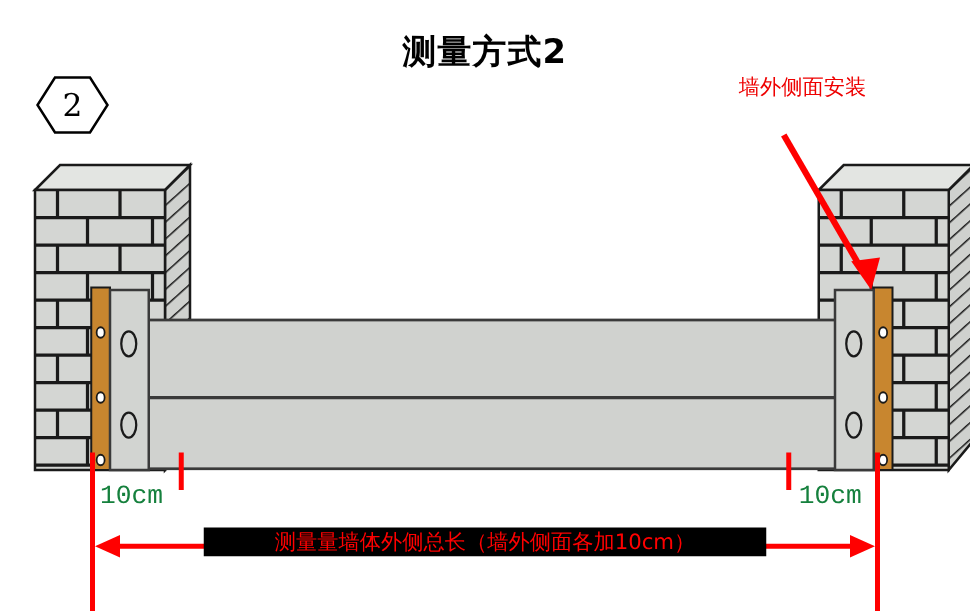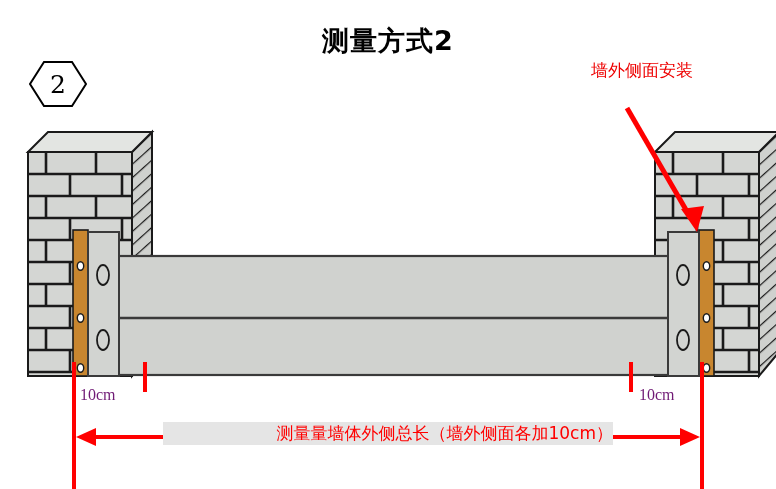--- a/index.html
+++ b/index.html
@@ -59,37 +59,37 @@
     color: #ee0000;
     font-size: 17px;
     line-height: 24px;
     font-family: "DejaVu Sans", "Liberation Sans", sans-serif;
     font-weight: 500;
     margin-left: 25px;
   }
   .red-note div { white-space: nowrap; }
   .cm-label {
     position: absolute;
-    color: #701a75;
-    font-size: 16px;
-    font-family: Liberation Serif, serif;
+    color: #15803d;
+    font-size: 21px;
+    font-family: Liberation Mono, monospace;
     letter-spacing: 0px;
   }
   #cm-left  { left: 80px;  top: 386px; }
   #cm-right { left: 639px; top: 386px; }
   .span-label {
     position: absolute;
     left: 163px;
     top: 422px;
     width: 450px;
-    text-align: right;
+    text-align: center;
     color: #ff0000;
     font-size: 17px;
     font-family: "DejaVu Sans", "Liberation Sans", sans-serif;
-    background: #e5e5e5;
+    background: #000000;
     white-space: nowrap;
   }
 </style>
 </head>
 <body>
 
 <div id="stage">
 
   <div class="page-title">测量方式2</div>
 

